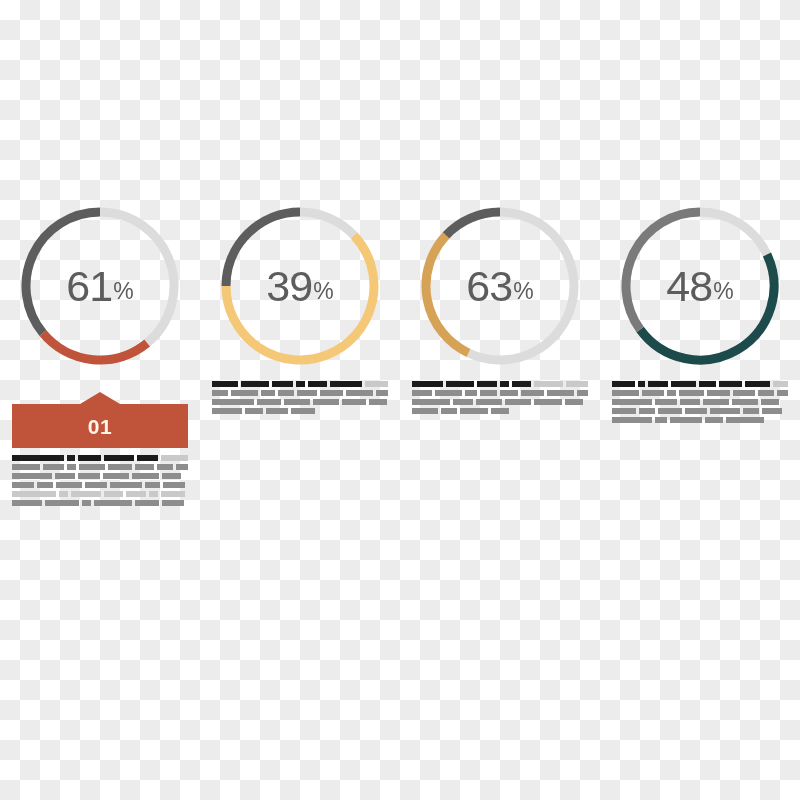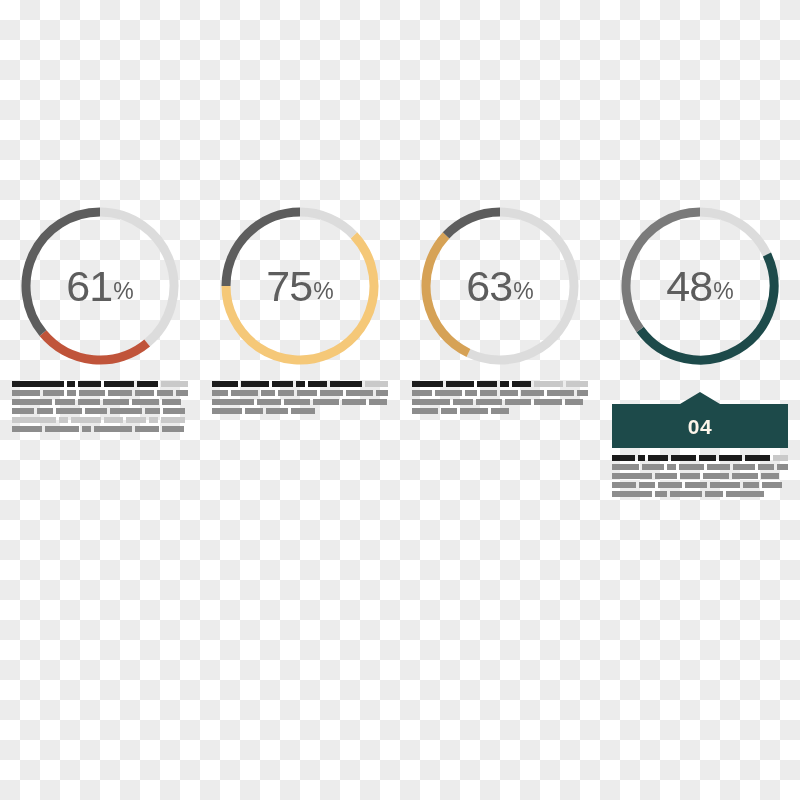--- a/index.html
+++ b/index.html
@@ -118,20 +118,26 @@
           <svg class="donut-svg" viewBox="0 0 176 176">
             <path d="M 88.00 14.00 A 74 74 0 0 1 135.17 145.02" fill="none" stroke="#dcdcdc" stroke-width="9" stroke-linecap="butt"></path>
             <path d="M 135.17 145.02 A 74 74 0 0 1 30.98 135.17" fill="none" stroke="#c0543a" stroke-width="9" stroke-linecap="butt"></path>
             <path d="M 30.98 135.17 A 74 74 0 0 1 88.00 14.00" fill="none" stroke="#5d5d5d" stroke-width="9" stroke-linecap="butt"></path>
           </svg>
           <div class="donut-center">
             <span class="pct-num">61</span>
             <span class="pct-sign">%</span>
           </div>
         </div>
+        <div class="banner-wrap">
+          <svg class="banner-svg" viewBox="0 0 176 56">
+            <path d="M 0 12 L 68 12 L 88 0 L 108 12 L 176 12 L 176 56 L 0 56 Z" fill="#c0543a"></path>
+          </svg>
+          <div class="banner-label">01</div>
+        </div>
         <div class="textblock">
           <div class="tline">
             <span class="tchunk dark" style="width: 52px;"></span>
             <span class="tchunk dark" style="width: 8px;"></span>
             <span class="tchunk dark" style="width: 24px;"></span>
             <span class="tchunk dark" style="width: 30px;"></span>
             <span class="tchunk dark" style="width: 21px;"></span>
             <span class="tchunk light" style="width: 27px;"></span>
           </div>
           <div class="tline">
@@ -181,21 +187,21 @@
         </div>
       </div>
       <div class="col">
         <div class="donut-wrap">
           <svg class="donut-svg" viewBox="0 0 176 176">
             <path d="M 88.00 14.00 A 74 74 0 0 1 141.94 37.34" fill="none" stroke="#dcdcdc" stroke-width="9" stroke-linecap="butt"></path>
             <path d="M 141.94 37.34 A 74 74 0 1 1 14.00 88.00" fill="none" stroke="#f5c878" stroke-width="9" stroke-linecap="butt"></path>
             <path d="M 14.00 88.00 A 74 74 0 0 1 88.00 14.00" fill="none" stroke="#5d5d5d" stroke-width="9" stroke-linecap="butt"></path>
           </svg>
           <div class="donut-center">
-            <span class="pct-num">75</span>
+            <span class="pct-num">39</span>
             <span class="pct-sign">%</span>
           </div>
         </div>
         <div class="textblock">
           <div class="tline">
             <span class="tchunk dark" style="width: 30px;"></span>
             <span class="tchunk dark" style="width: 32px;"></span>
             <span class="tchunk dark" style="width: 24px;"></span>
             <span class="tchunk dark" style="width: 10px;"></span>
             <span class="tchunk dark" style="width: 22px;"></span>
@@ -281,26 +287,20 @@
           <svg class="donut-svg" viewBox="0 0 176 176">
             <path d="M 88.00 14.00 A 74 74 0 0 1 154.96 56.49" fill="none" stroke="#dcdcdc" stroke-width="9" stroke-linecap="butt"></path>
             <path d="M 154.96 56.49 A 74 74 0 0 1 28.13 131.50" fill="none" stroke="#1d4a4a" stroke-width="9" stroke-linecap="butt"></path>
             <path d="M 28.13 131.50 A 74 74 0 0 1 88.00 14.00" fill="none" stroke="#7a7a7a" stroke-width="9" stroke-linecap="butt"></path>
           </svg>
           <div class="donut-center">
             <span class="pct-num">48</span>
             <span class="pct-sign">%</span>
           </div>
         </div>
-        <div class="banner-wrap">
-          <svg class="banner-svg" viewBox="0 0 176 56">
-            <path d="M 0 12 L 68 12 L 88 0 L 108 12 L 176 12 L 176 56 L 0 56 Z" fill="#1d4a4a"></path>
-          </svg>
-          <div class="banner-label">04</div>
-        </div>
         <div class="textblock">
           <div class="tline">
             <span class="tchunk dark" style="width: 28px;"></span>
             <span class="tchunk dark" style="width: 8px;"></span>
             <span class="tchunk dark" style="width: 24px;"></span>
             <span class="tchunk dark" style="width: 30px;"></span>
             <span class="tchunk dark" style="width: 20px;"></span>
             <span class="tchunk dark" style="width: 28px;"></span>
             <span class="tchunk dark" style="width: 30px;"></span>
             <span class="tchunk light" style="width: 18px;"></span>

